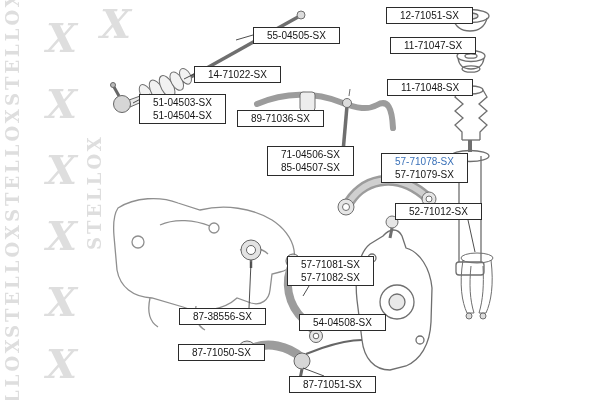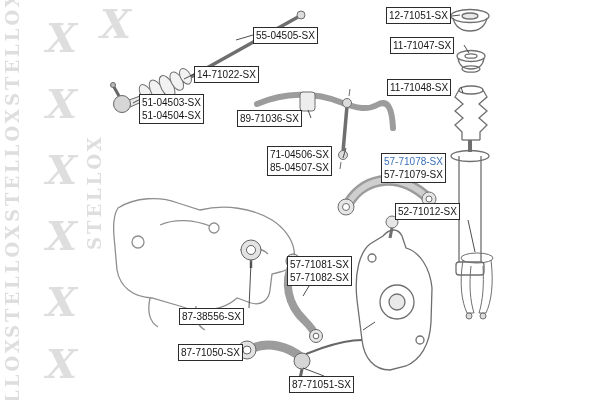--- a/index.html
+++ b/index.html
@@ -1,19 +1,19 @@
 <!DOCTYPE html>
 <html style="--accent: #3a71b8; --wm: #dedede;"><head>
 <meta charset="utf-8">
 <style>
   html,body{margin:0;padding:0;background:#fff;}
   .stage{position:relative;width:600px;height:400px;background:#ffffff;overflow:hidden;
          font-family:"Liberation Sans",sans-serif;}
   svg.art{position:absolute;left:0;top:0;}
-  .label{position:absolute;border:1px solid #2b2b2b;background:#ffffff;padding:1px 2px;
+  .label{position:absolute;border:1px solid #2b2b2b;background:#ffffff;padding:1px 13px;
          font-size:10px;line-height:13px;color:#141414;white-space:nowrap;text-align:center;z-index:3;}
   .label .hl{color:var(--accent);}
   .wm{position:absolute;color:var(--wm);pointer-events:none;z-index:1;}
   .wm-text{font-family:"DejaVu Serif",serif;font-weight:bold;font-size:18px;letter-spacing:3px;
            transform:rotate(-90deg);transform-origin:0 0;}
   .wm-x{font-family:"DejaVu Serif",serif;font-weight:bold;font-style:italic;font-size:40px;line-height:40px;}
 </style>
 </head>
 <body>
 
@@ -206,20 +206,23 @@
   <div class="label" style="left:395px;top:203px">
       <div>52-71012-SX</div>
     </div>
   <div class="label" style="left:287px;top:256px">
     <div>57-71081-SX</div>
     <div>57-71082-SX</div>
   </div>
   <div class="label" style="left:179px;top:308px">
       <div>87-38556-SX</div>
     </div>
+  <div class="label" style="left:299px;top:314px">
+      <div>54-04508-SX</div>
+    </div>
   <div class="label" style="left:178px;top:344px">
       <div>87-71050-SX</div>
     </div>
   <div class="label" style="left:289px;top:376px">
       <div>87-71051-SX</div>
     </div>
 
 </div>
 
 </body></html>

